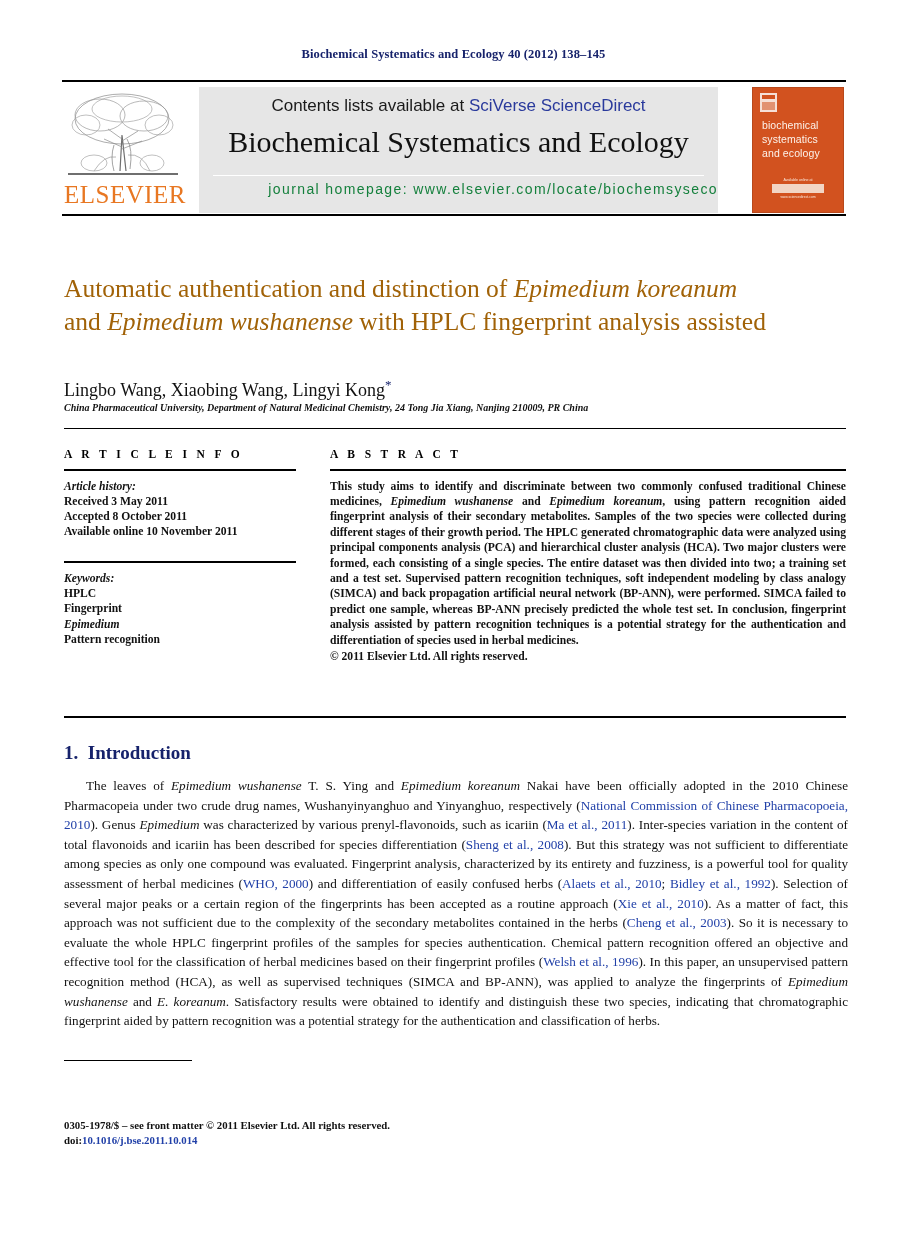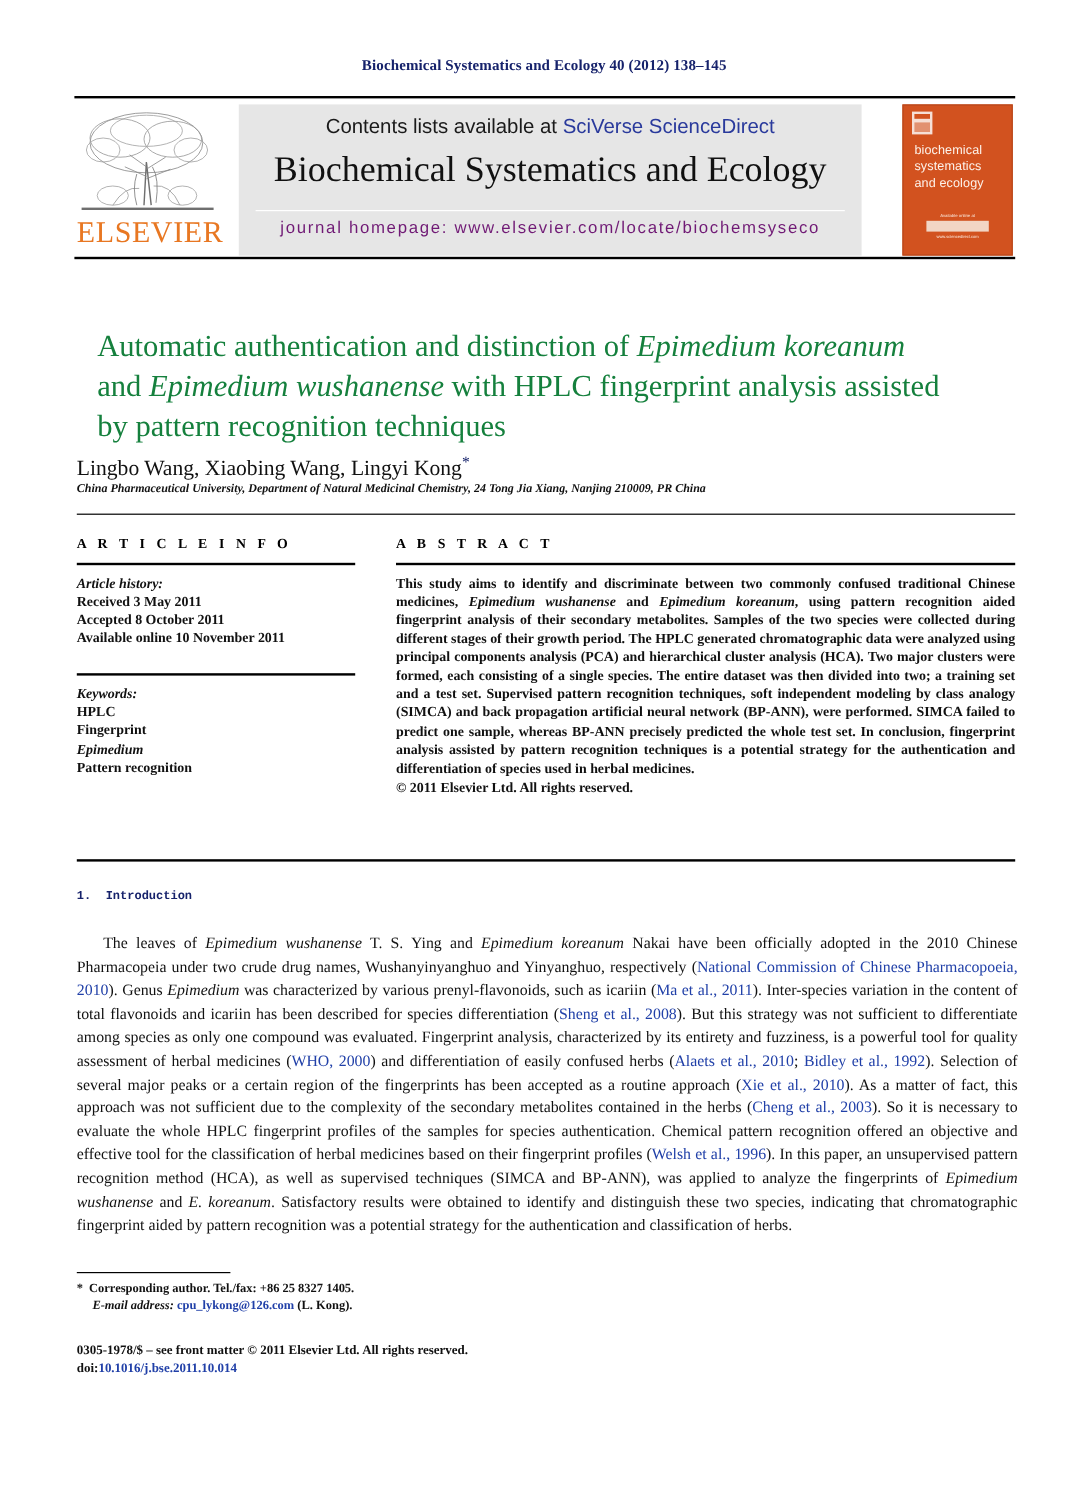--- a/index.html
+++ b/index.html
@@ -109,25 +109,25 @@
     position: absolute;
     left: 14px; top: 88px;
     width: 491px;
     height: 1px;
     background: #ffffff;
   }
   .homepage {
     position: absolute;
     left: 0; top: 94px;
     width: 519px;
-    text-align: center;
+    text-align: right;
     font-family: "Liberation Sans", sans-serif;
     font-size: 14px;
     letter-spacing: 1.4px;
-    color: #701a75;
+    color: #15803d;
   }
 
   
   .cover {
     position: absolute;
     left: 690px; top: 2px;
     width: 92px;
     height: 126px;
     background: #d2521f;
     border: 1px solid #b8481b;
@@ -188,26 +188,26 @@
   .cover-url {
     display: block;
     margin-top: 2px;
     font-size: 3.4px;
     color: #fbe8dc;
   }
 
   
   .title {
     position: absolute;
-    left: 81px; top: 272px;
+    left: 64px; top: 272px;
     width: 790px;
     font-family: "Liberation Serif", serif;
     font-size: 25.5px;
     line-height: 33px;
-    color: #15803d;
+    color: #a16207;
   }
   .title i { font-style: italic; }
 
   .authors {
     position: absolute;
     left: 64px; top: 374px;
     width: 790px;
     font-family: "Liberation Serif", serif;
     font-size: 18px;
     line-height: 22px;
@@ -298,23 +298,23 @@
     width: 782px;
     height: 1.6px;
     background: #000;
   }
 
   
   .section-title {
     position: absolute;
     left: 64px; top: 742px;
     width: 790px;
-    font-family: Liberation Mono, monospace;
-    font-weight: bold;
-    font-size: 10px;
+    font-family: Liberation Serif, serif;
+    font-weight: bold;
+    font-size: 19px;
     color: #16226b;
   }
   .body-text {
     position: absolute;
     left: 64px; top: 776px;
     width: 784px;
     font-family: "Liberation Serif", serif;
     font-size: 13.2px;
     line-height: 19.6px;
     text-align: justify;
@@ -412,21 +412,20 @@
           <span class="cover-url">www.sciencedirect.com</span>
         </div>
       </div>
 
     </div>
   </div>
 
   <div class="title">
     <span>Automatic authentication and distinction of </span><i>Epimedium koreanum</i><br>
     <span>and </span><i>Epimedium wushanense</i><span> with HPLC fingerprint analysis assisted</span><br>
-    <span>by pattern recognition techniques</span>
   </div>
 
   <div class="authors">
     <span>Lingbo Wang, Xiaobing Wang, Lingyi Kong</span><span class="star">*</span>
   </div>
   <div class="affiliation">China Pharmaceutical University, Department of Natural Medicinal Chemistry, 24 Tong Jia Xiang, Nanjing 210009, PR China</div>
 
   <div class="sep-top"></div>
 
   <div class="col-info">
@@ -462,27 +461,19 @@
 
   <div class="section-title">
     <span>1.</span>&nbsp;&nbsp;<span>Introduction</span>
   </div>
 
   <div class="body-text">
     <span>The leaves of </span><i>Epimedium wushanense</i><span> T. S. Ying and </span><i>Epimedium koreanum</i><span> Nakai have been officially adopted in the 2010 Chinese Pharmacopeia under two crude drug names, Wushanyinyanghuo and Yinyanghuo, respectively (</span><span class="cite">National Commission of Chinese Pharmacopoeia, 2010</span><span>). Genus </span><i>Epimedium</i><span> was characterized by various prenyl-flavonoids, such as icariin (</span><span class="cite">Ma et al., 2011</span><span>). Inter-species variation in the content of total flavonoids and icariin has been described for species differentiation (</span><span class="cite">Sheng et al., 2008</span><span>). But this strategy was not sufficient to differentiate among species as only one compound was evaluated. Fingerprint analysis, characterized by its entirety and fuzziness, is a powerful tool for quality assessment of herbal medicines (</span><span class="cite">WHO, 2000</span><span>) and differentiation of easily confused herbs (</span><span class="cite">Alaets et al., 2010</span><span>; </span><span class="cite">Bidley et al., 1992</span><span>). Selection of several major peaks or a certain region of the fingerprints has been accepted as a routine approach (</span><span class="cite">Xie et al., 2010</span><span>). As a matter of fact, this approach was not sufficient due to the complexity of the secondary metabolites contained in the herbs (</span><span class="cite">Cheng et al., 2003</span><span>). So it is necessary to evaluate the whole HPLC fingerprint profiles of the samples for species authentication. Chemical pattern recognition offered an objective and effective tool for the classification of herbal medicines based on their fingerprint profiles (</span><span class="cite">Welsh et al., 1996</span><span>). In this paper, an unsupervised pattern recognition method (HCA), as well as supervised techniques (SIMCA and BP-ANN), was applied to analyze the fingerprints of </span><i>Epimedium wushanense</i><span> and </span><i>E. koreanum</i><span>. Satisfactory results were obtained to identify and distinguish these two species, indicating that chromatographic fingerprint aided by pattern recognition was a potential strategy for the authentication and classification of herbs.</span>
   </div>
 
   <div class="foot-rule"></div>
-  <div class="footnote">
-    <span class="fn-star">*</span><span>Corresponding author. Tel./fax: +86 25 8327 1405.</span>
-    <div class="fn-line2">
-      <span class="em-lbl">E-mail address:</span>
-      <span class="mail">cpu_lykong@126.com</span>
-      <span>(L. Kong).</span>
-    </div>
-  </div>
 
   <div class="imprint">
     <div>0305-1978/$ – see front matter © 2011 Elsevier Ltd. All rights reserved.</div>
     <div><span>doi:</span><span class="doi-link">10.1016/j.bse.2011.10.014</span></div>
   </div>
 
 </div>
 
 </body></html>

